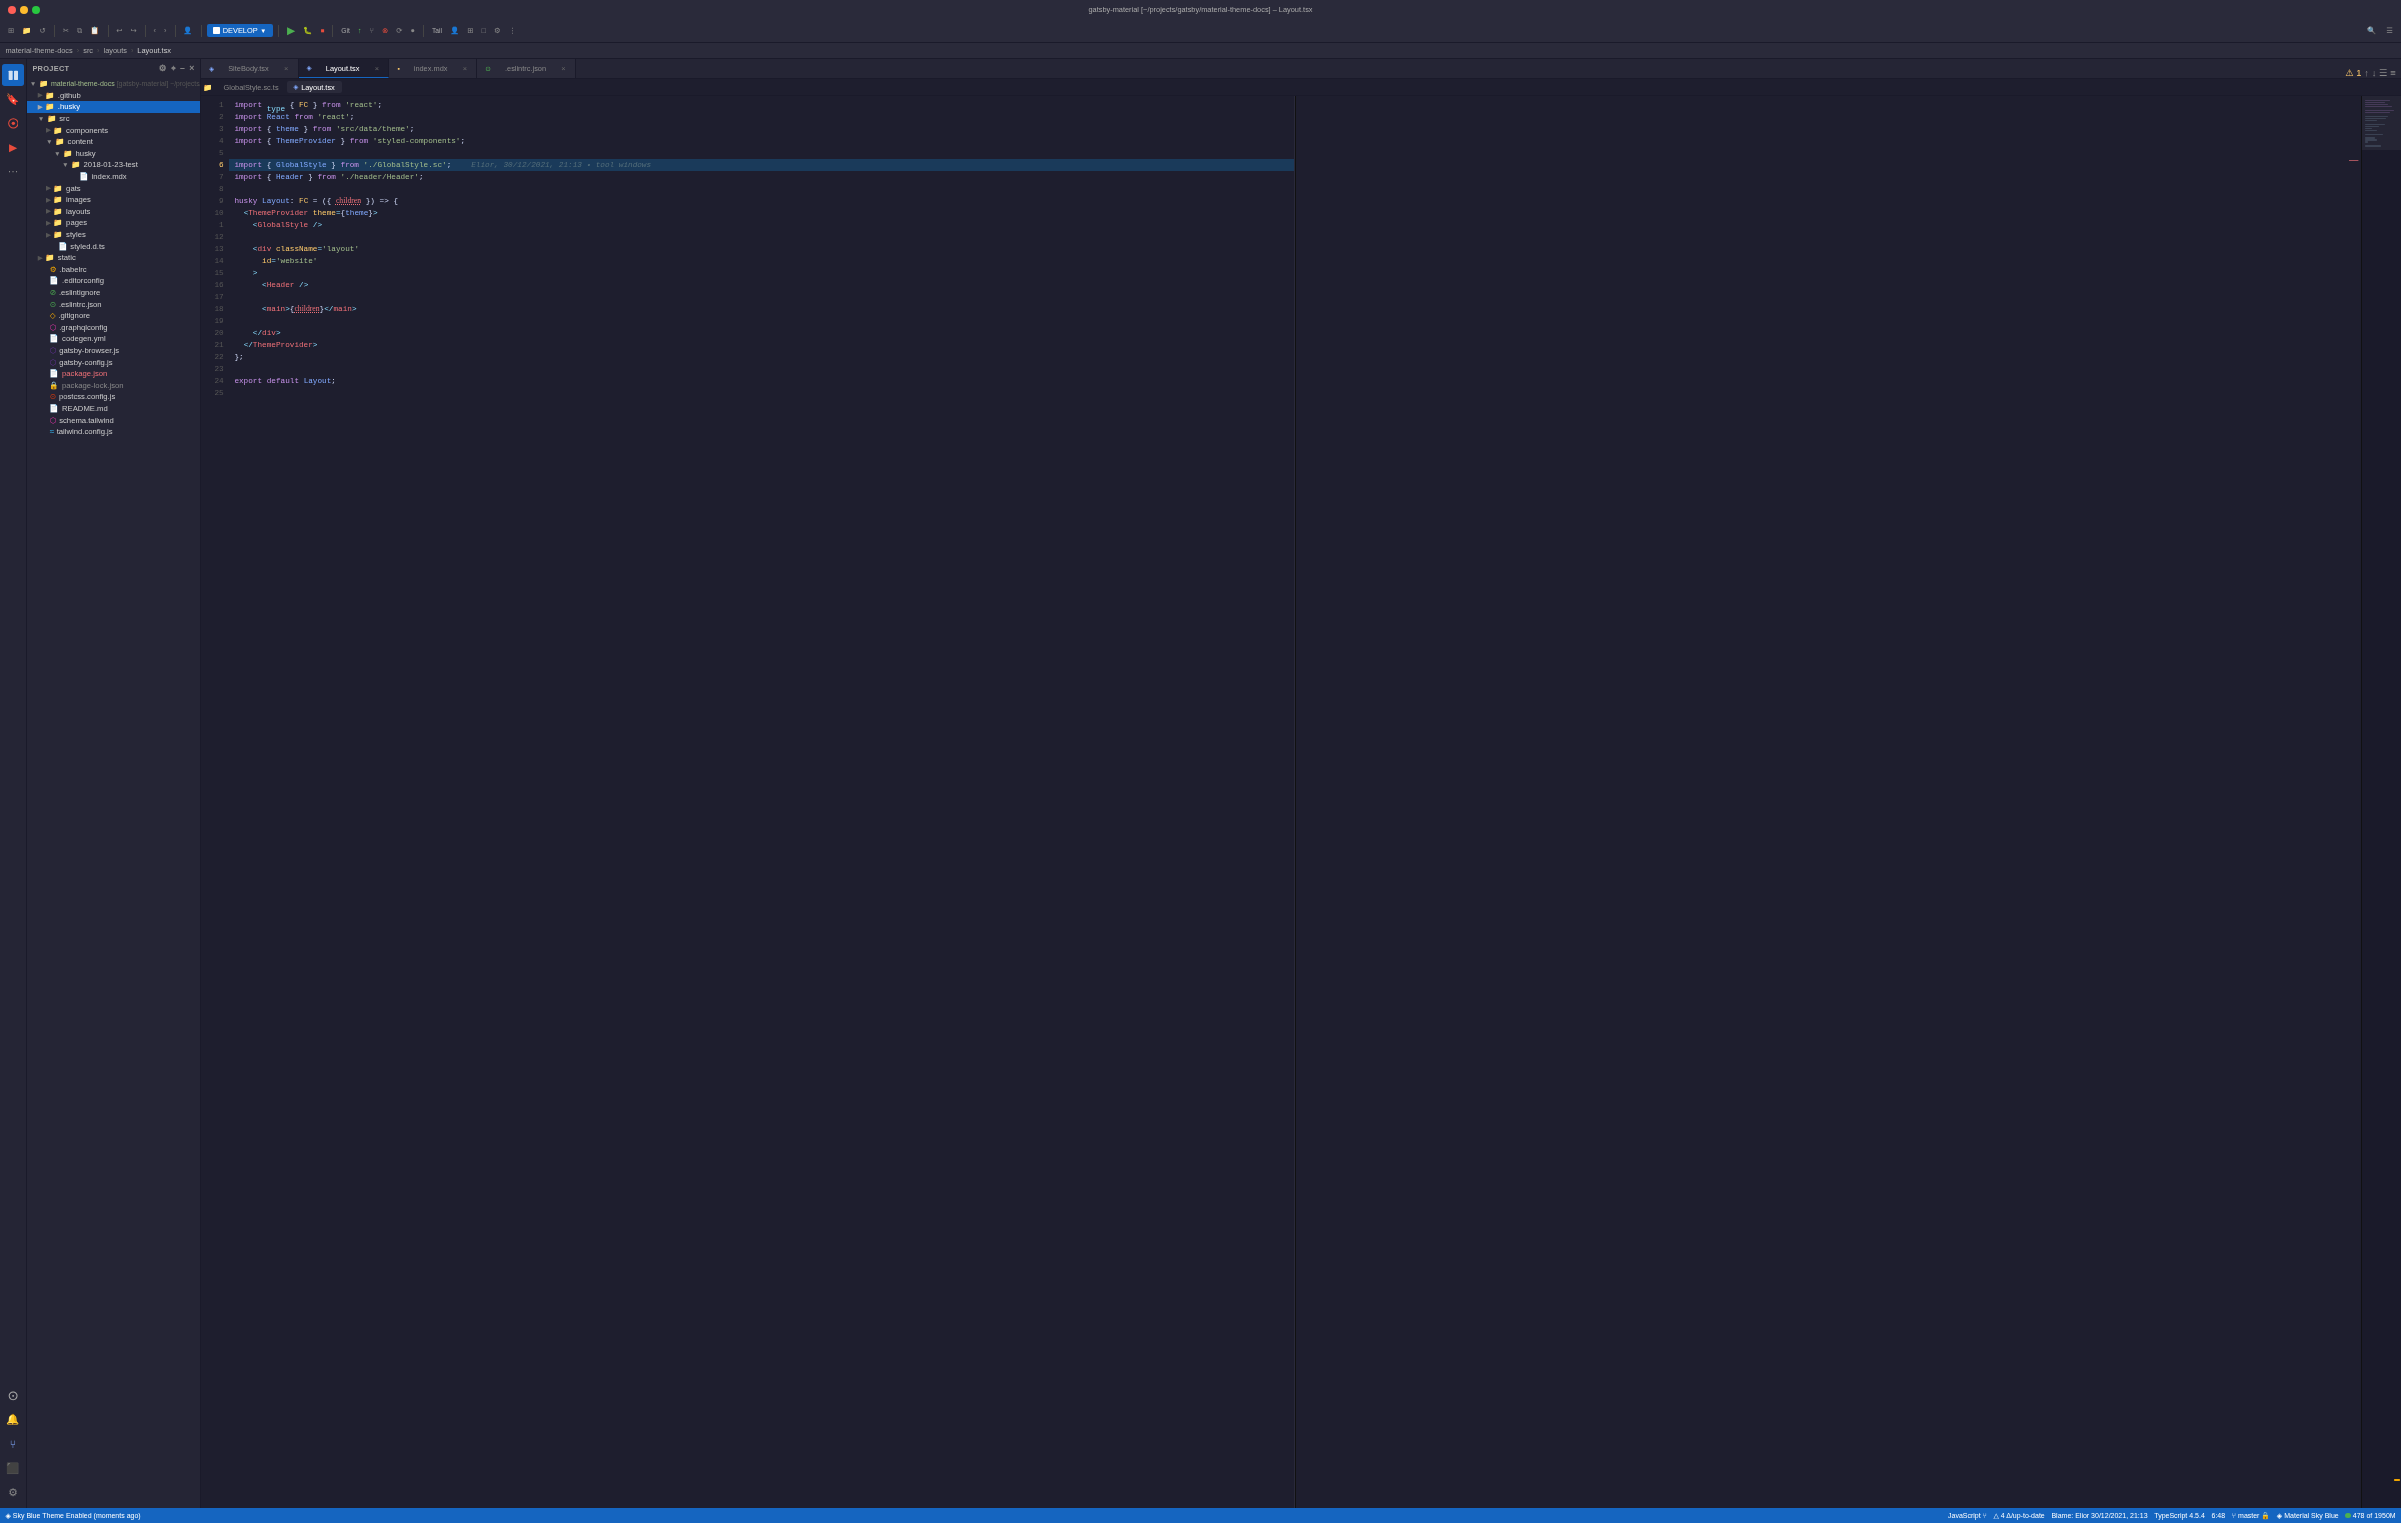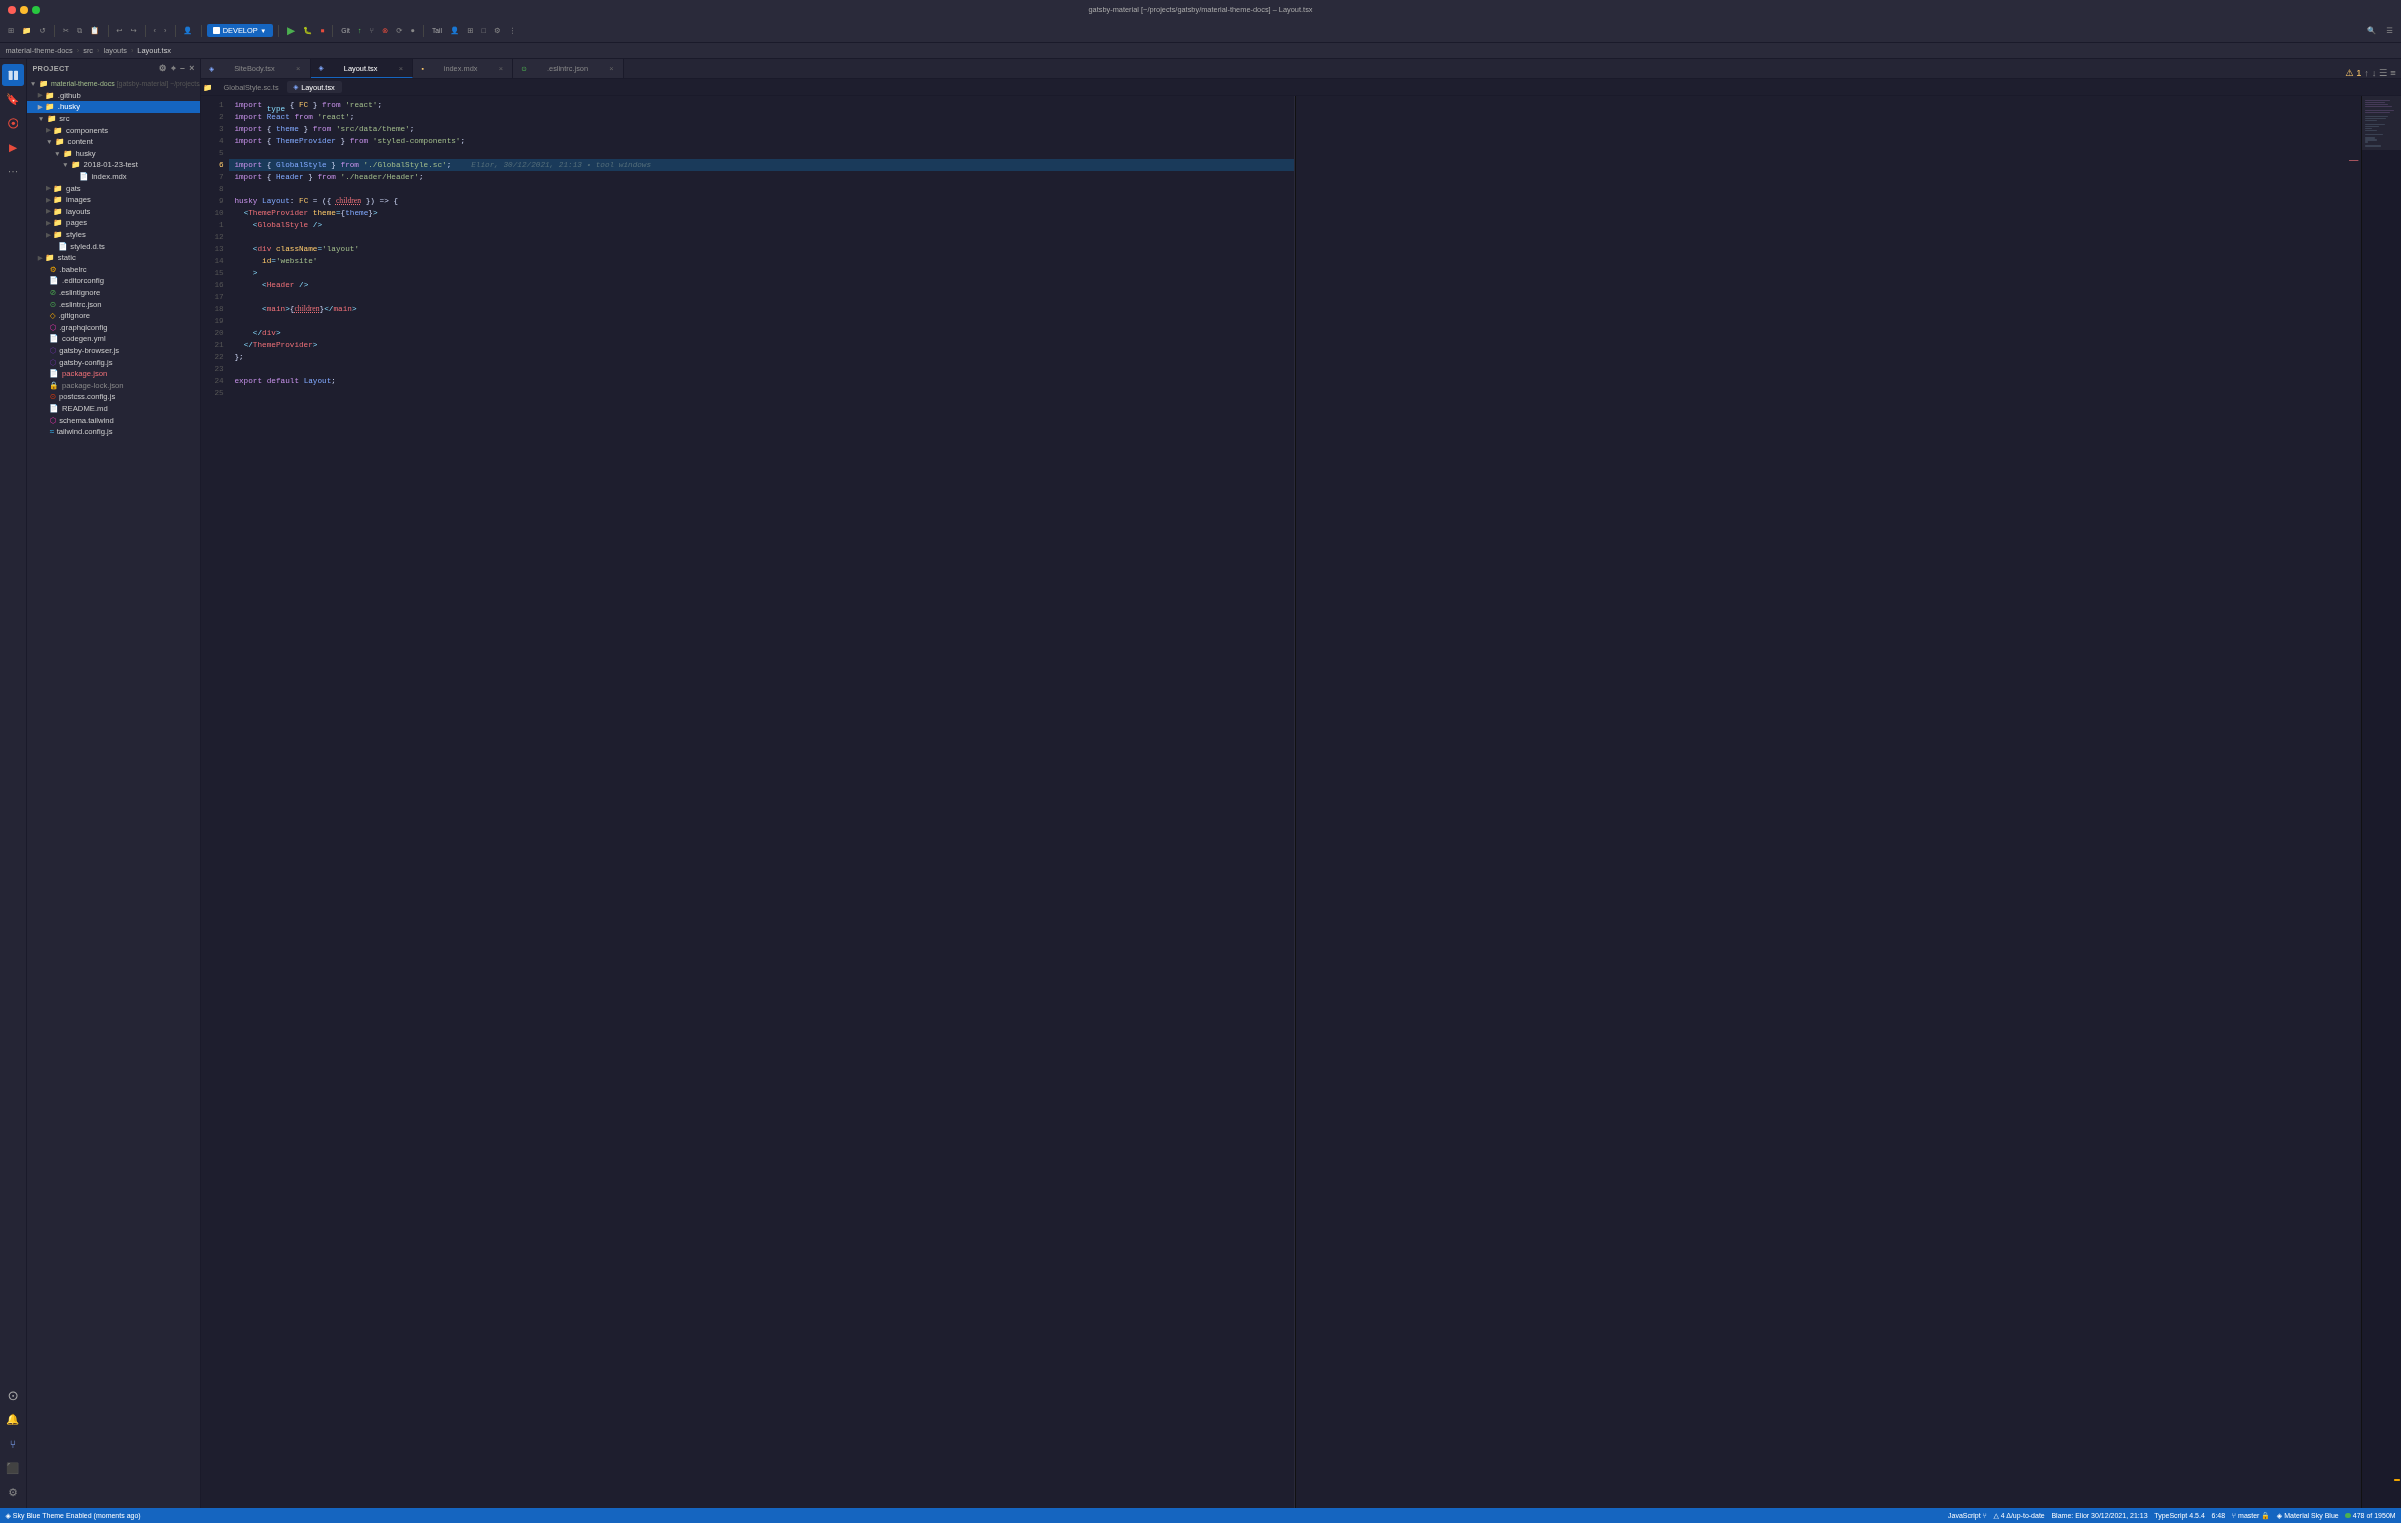--- a/index.html
+++ b/index.html
@@ -211,21 +211,21 @@
       display: flex;
       align-items: flex-end;
       height: 20px;
       border-bottom: 0.7px solid #1a1a2a;
       overflow: hidden;
     }
     .tab {
       display: flex;
       align-items: center;
       padding: 2.7px 8px;
-      gap: 20px;
+      gap: 14px;
       font-size: 7.4px;
       color: #888;
       cursor: pointer;
       border-right: 0.7px solid #1a1a2a;
       height: 19px;
       background: #2a2a3a;
       white-space: nowrap;
     }
     .tab.active {
       background: #1e1e2e;

